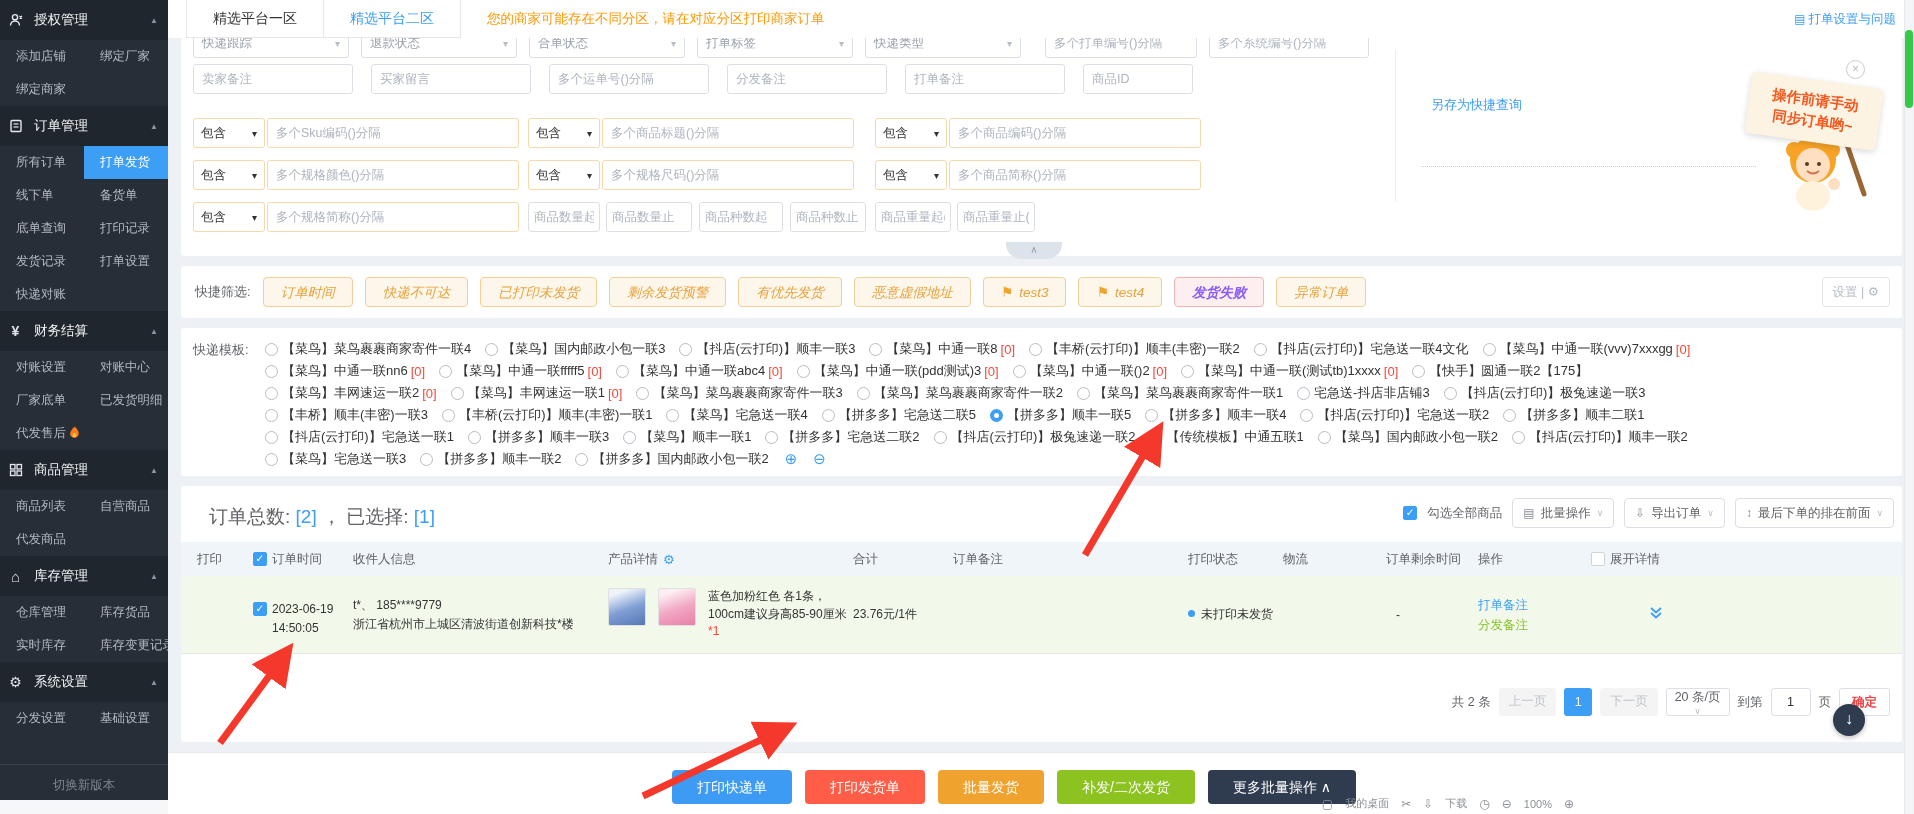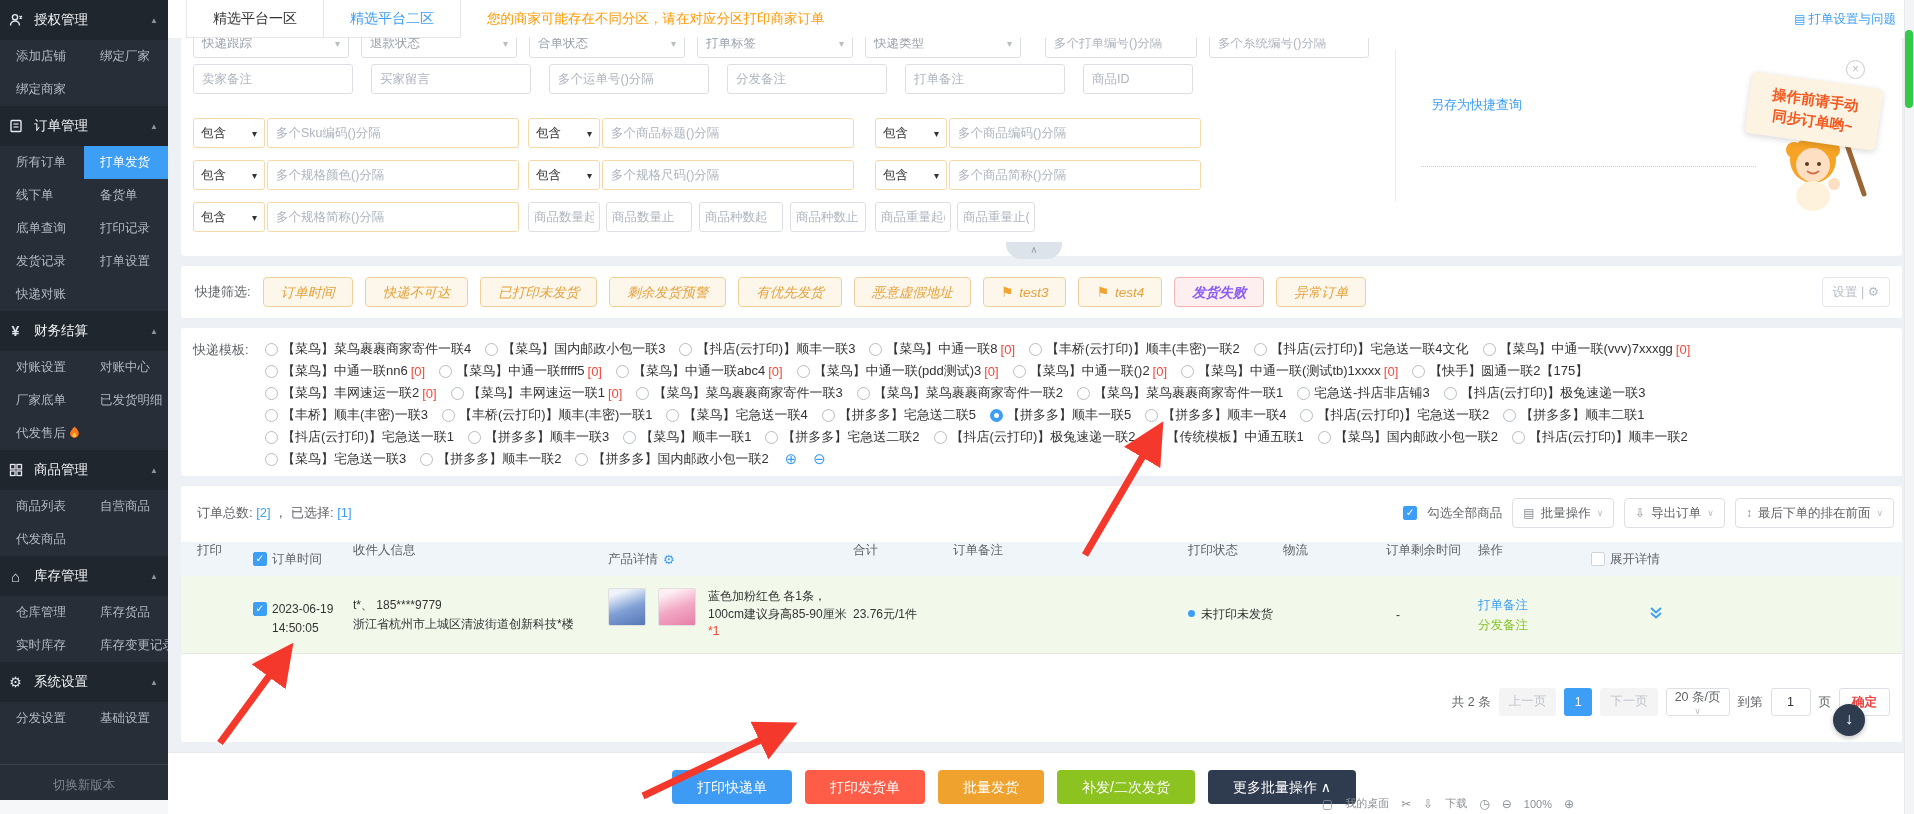--- a/index.html
+++ b/index.html
@@ -59,30 +59,30 @@
   #tpl-label{position:absolute;left:12px;top:13px;font-size:13px;color:#5f6368;}
   #tpl-lines{position:absolute;left:84px;top:10px;width:1630px;}
   .tpl-line{display:flex;align-items:center;height:22px;gap:14px;white-space:nowrap;}
   .tpl-item{display:inline-flex;align-items:center;font-size:13px;color:#333;cursor:pointer;flex:none;}
   .radio{width:13px;height:13px;border:1px solid #b6bcc6;border-radius:50%;background:#fff;display:inline-block;margin-right:4px;flex:none;}
   .radio.sel{border:4px solid #3d9ef5;}
   .badge{color:#f5483b;margin-left:3px;}
   .tpl-pm{color:#3d9ef5;font-size:15px;cursor:pointer;margin-left:2px;}
 
   
-  #summary-row{position:absolute;left:16px;top:18px;font-size:13px;color:#606266;}
+  #summary-row{position:absolute;left:28px;top:18px;font-size:19px;color:#606266;}
   .cnt{color:#3d9ef5;}
   #orders-toolbar{position:absolute;right:8px;top:12px;display:flex;align-items:center;gap:10px;font-size:12.5px;color:#606266;}
   .tool-btn{height:30px;border:1px solid #dcdfe6;border-radius:4px;background:#fff;padding:0 10px;display:flex;align-items:center;gap:6px;color:#606266;cursor:pointer;white-space:nowrap;}
   .tool-ic{color:#8a9099;font-size:12px;}
   .tool-caret{color:#b7bdc6;font-size:9px;}
   .cb{width:14px;height:14px;border:1px solid #cfd4db;border-radius:2px;background:#fff;display:inline-block;position:relative;flex:none;cursor:pointer;}
   .cb.checked{background:#3d9ef5;border-color:#3d9ef5;}
   .cb.checked::after{content:"✓";position:absolute;left:1.5px;top:-1px;color:#fff;font-size:10.5px;}
-  #table-header{position:absolute;left:0;top:56px;right:0;height:34px;background:#f0f5fa;display:flex;padding-left:16px;font-size:12.5px;color:#5f6368;}
+  #table-header{position:absolute;left:0;top:56px;right:0;height:34px;background:#f0f5fa;display:flex;align-items:center;padding-left:16px;font-size:12.5px;color:#5f6368;}
   #data-row{position:absolute;left:0;top:90px;right:0;height:78px;background:#f2f9eb;border-bottom:1px solid #e4eadf;display:flex;align-items:center;padding-left:16px;font-size:12px;color:#333;}
   .col-print{width:56px;}.col-time{width:100px;}.col-recv{width:255px;}.col-prod{width:245px;}
   .col-total{width:100px;}.col-remark{width:235px;}.col-pstat{width:95px;}.col-logi{width:103px;}
   .col-remain{width:92px;}.col-act{width:113px;}.col-exp{width:130px;}
   .hcell{display:flex;align-items:center;gap:5px;}
   .gear-blue{color:#3d9ef5;font-size:13px;cursor:pointer;}
   .two-line{line-height:1.55;}
   .time-cell{display:flex;gap:5px;align-items:flex-start;padding-top:2px;}
   .prod-cell{display:flex;gap:12px;}
   .thumb{width:38px;height:38px;border:1px solid #e0e0e0;border-radius:2px;flex:none;}

